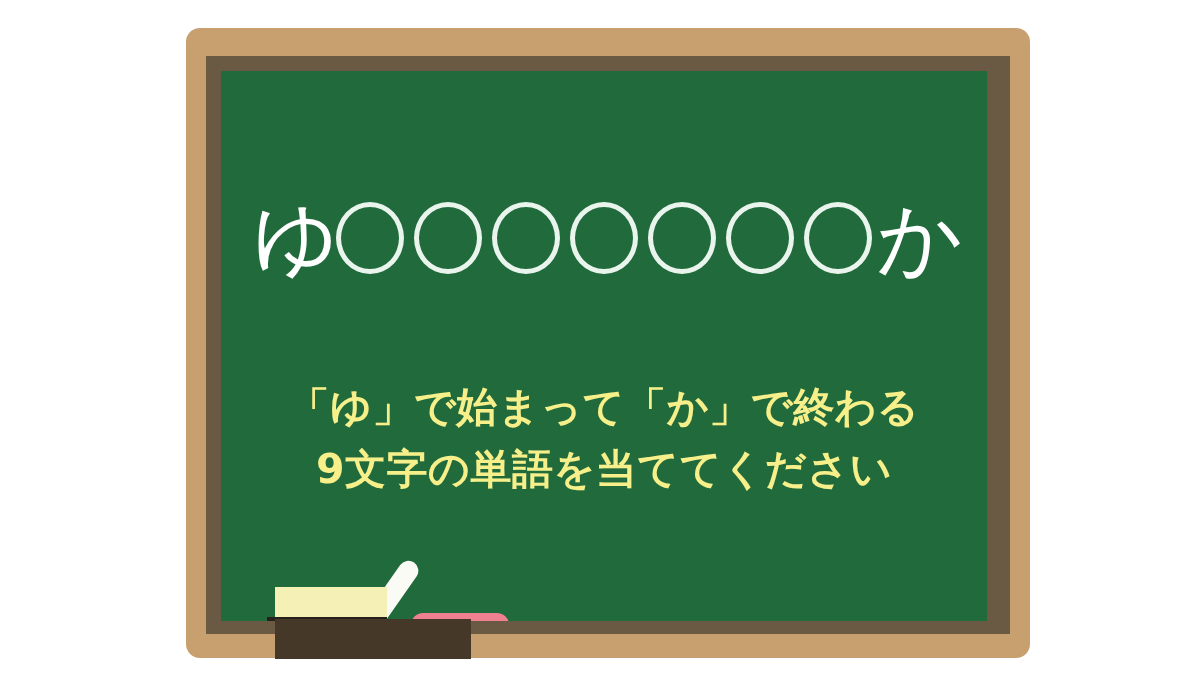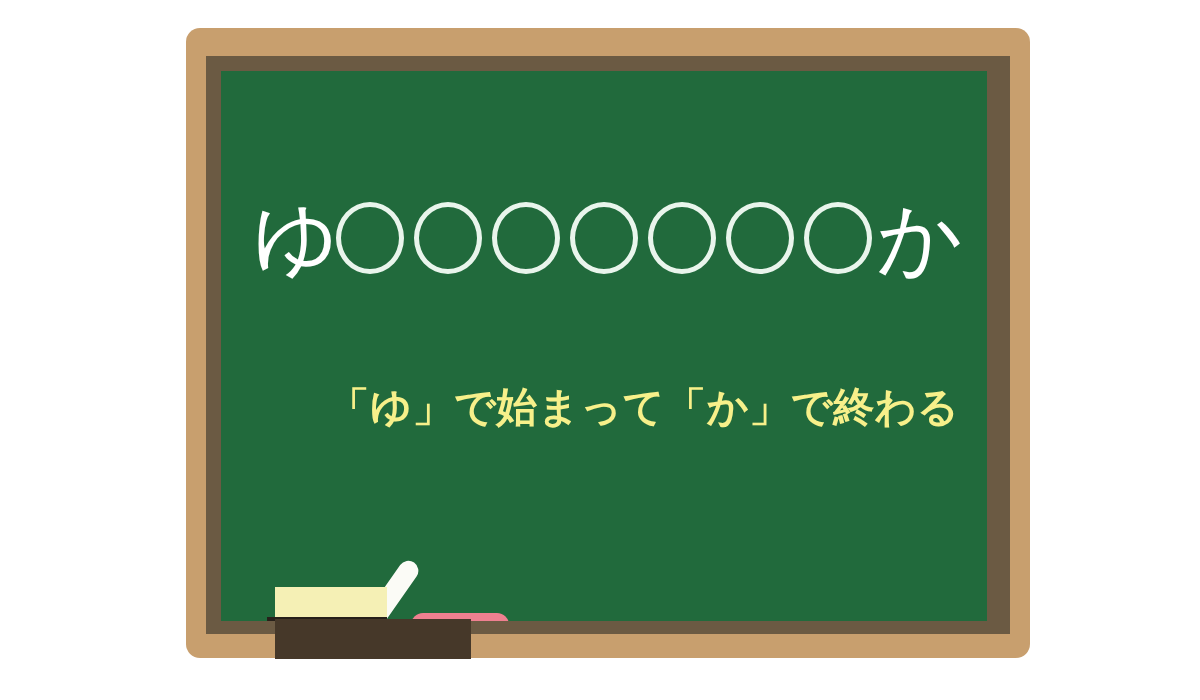--- a/index.html
+++ b/index.html
@@ -99,21 +99,20 @@
     box-sizing: border-box;
   }
 
   
   #instructions {
     position: absolute;
     left: 0;
     top: 305px;
     width: 766px;
     text-align: center;
-    padding-left: 40px;
   }
   .instruction-line {
     color: #f7f08a;
     font-family: "DejaVu Sans", "Liberation Sans", sans-serif;
     font-size: 41px;
     font-weight: 700;
     line-height: 1.52;
     letter-spacing: 0.5px;
     white-space: nowrap;
   }
@@ -217,20 +216,21 @@
         </span>
       <span class="puzzle-blank">
           <span class="ring"></span>
         </span>
 
       <span class="puzzle-char">か</span>
     </div>
 
     <div id="instructions">
       <div class="instruction-line">「ゆ」で始まって「か」で終わる</div>
+      <div class="instruction-line">9文字の単語を当ててください</div>
     </div>
 
     <div id="tray-layer">
       <div id="tray-group">
         <div id="chalk-white"></div>
         <div id="chalk-pink"></div>
         <div id="eraser-felt"></div>
         <div id="eraser-base"></div>
       </div>
     </div>

